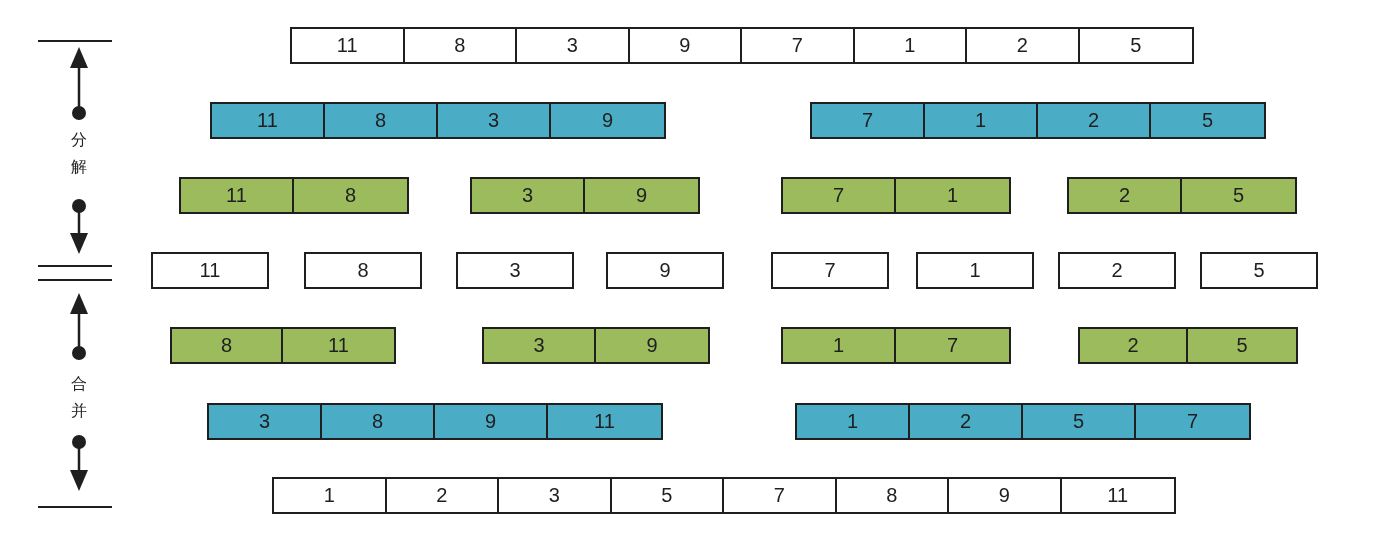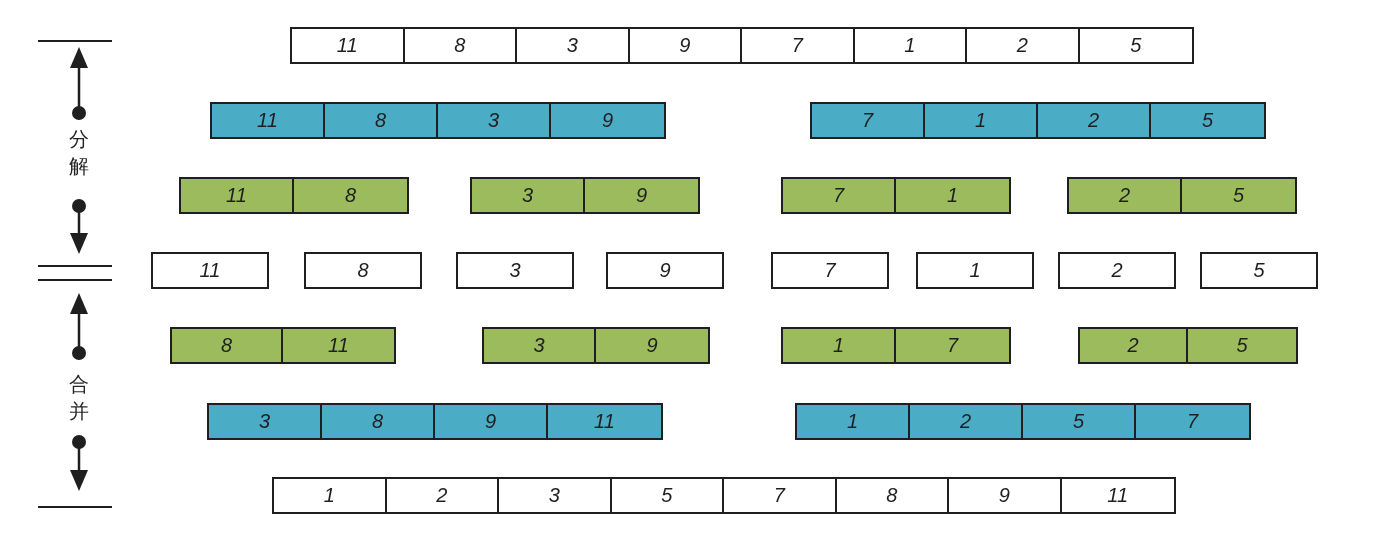--- a/index.html
+++ b/index.html
@@ -17,40 +17,39 @@
   }
   .axis-svg {
     position: absolute;
     left: 0;
     top: 0;
   }
   .cjk-label {
     position: absolute;
     width: 26px;
     text-align: center;
-    font-size: 20px;
+    font-size: 16px;
     line-height: 27px;
     color: #262626;
     word-break: break-all;
     letter-spacing: 0;
     user-select: none;
   }
   .group {
     position: absolute;
     display: flex;
     box-sizing: border-box;
   }
   .cell {
     box-sizing: border-box;
     display: flex;
     align-items: center;
     justify-content: center;
     font-size: 20px;
     height: 100%;
-    font-style: italic;
   }
 </style>
 </head>
 <body>
 
 <div class="canvas">
 
   <svg class="axis-svg" width="130" height="554" viewBox="0 0 130 554">
 
     <line x1="38" y1="41" x2="112" y2="41" stroke="#1f1f1f" stroke-width="2"></line>

